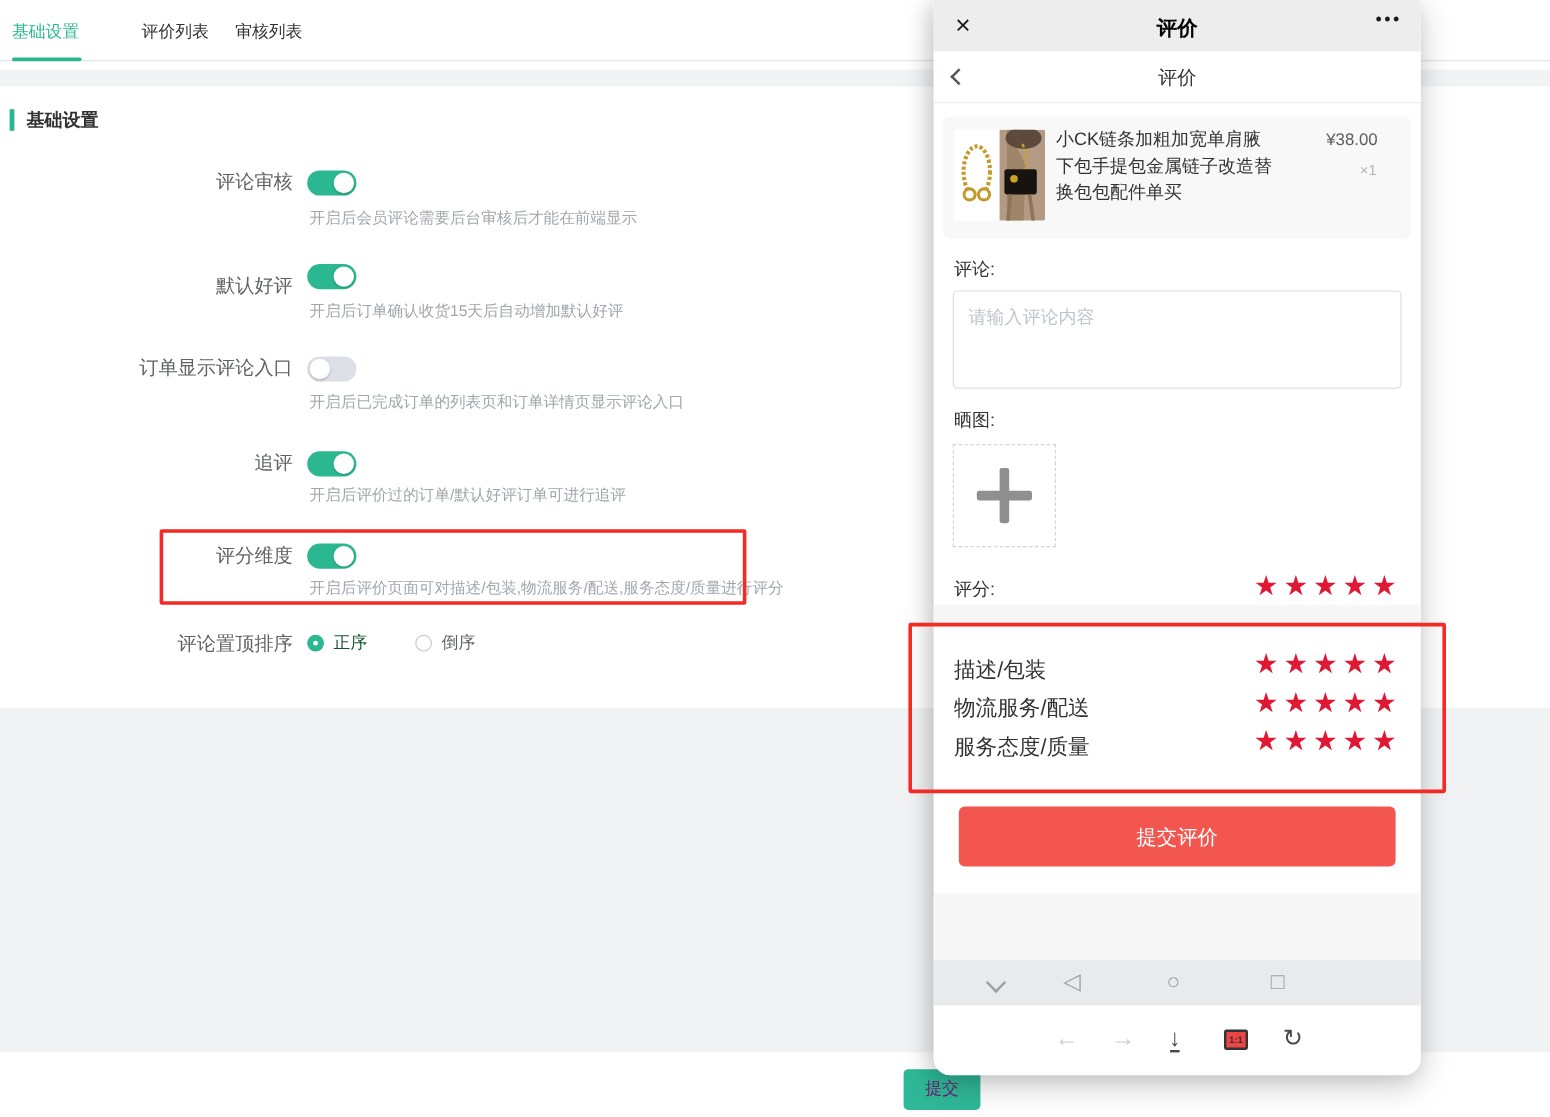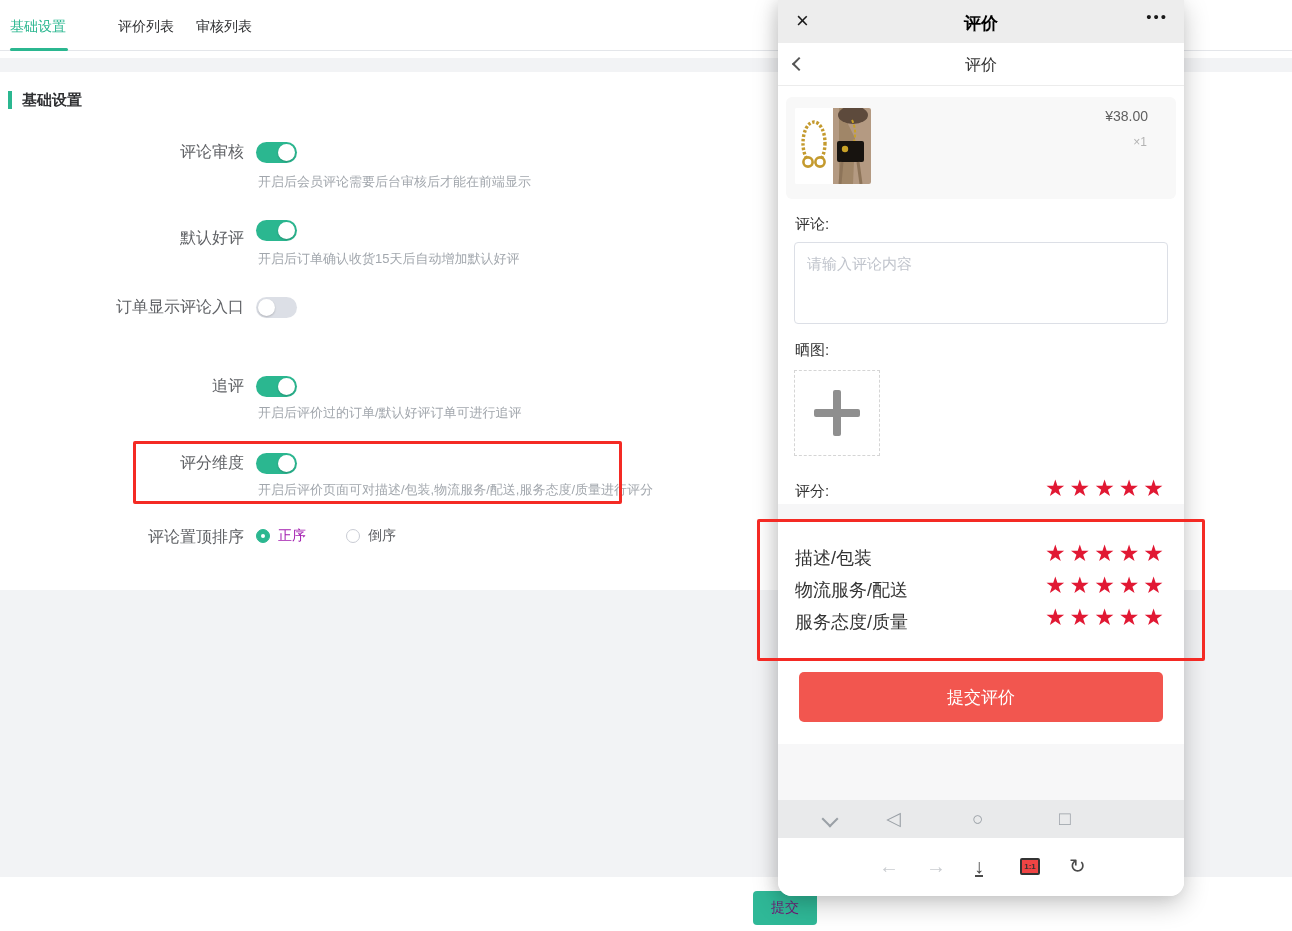--- a/index.html
+++ b/index.html
@@ -26,21 +26,21 @@
   .toggle { position:absolute; left:256px; width:41px; height:21px; border-radius:11px; background:#dcdfe6; z-index:2; cursor:pointer; }
   .toggle::after { content:''; position:absolute; top:2px; left:2px; width:17px; height:17px; border-radius:50%; background:#fff; box-shadow:0 1px 2px rgba(0,0,0,.2); }
   .toggle.on { background:#2bb790; }
   .toggle.on::after { left:22px; }
 
   .radio-group { position:absolute; left:256px; top:526px; height:20px; z-index:2; display:flex; align-items:center; }
   .radio { width:14px; height:14px; border-radius:50%; border:1px solid #c9ccd4; background:#fff; position:relative; cursor:pointer; }
   .radio.on { background:#2bb790; border-color:#2bb790; }
   .radio.on::after { content:''; position:absolute; left:4px; top:4px; width:4px; height:4px; border-radius:50%; background:#fff; }
   .radio-label { font-size:14px; color:#606266; margin:0 0 0 8px; }
-  .radio-label.sel { color:#a21caf; }
+  .radio-label.sel { color:#14532d; }
   .radio-gap { width:40px; }
 
   .page-footer { position:absolute; left:0; top:877px; width:1292px; height:54px; background:#fff; z-index:1; }
   .submit-admin { position:absolute; left:753px; top:891px; width:64px; height:34px; background:#2fb897; color:#701a75; font-size:14px; border:none; border-radius:4px; z-index:2; cursor:pointer; }
 
   
   .phone { position:absolute; left:778px; top:0; width:406px; height:896px; background:#fff; z-index:5; border-radius:0 0 14px 14px; box-shadow:0 8px 26px rgba(0,0,0,.22), -4px 0 14px rgba(0,0,0,.08); overflow:hidden; }
   .p-titlebar { position:absolute; left:0; top:0; width:100%; height:43px; background:#ededed; }
   .p-close { position:absolute; left:18px; top:8px; font-size:22px; color:#1a1a1a; cursor:pointer; }
   .p-title { position:absolute; left:0; top:12px; width:100%; text-align:center; font-size:17px; font-weight:bold; color:#000; }
@@ -107,20 +107,21 @@
   <div class="form-label" style="top:142px">评论审核</div>
   <div class="toggle on" style="top:142px"></div>
   <div class="form-desc" style="top:173px">开启后会员评论需要后台审核后才能在前端显示</div>
 
   <div class="form-label" style="top:228px">默认好评</div>
   <div class="toggle on" style="top:220px"></div>
   <div class="form-desc" style="top:250px">开启后订单确认收货15天后自动增加默认好评</div>
 
   <div class="form-label" style="top:297px">订单显示评论入口</div>
   <div class="toggle" style="top:297px"></div>
+  <div class="form-desc" style="top:326px">开启后已完成订单的列表页和订单详情页显示评论入口</div>
 
   <div class="form-label" style="top:376px">追评</div>
   <div class="toggle on" style="top:376px"></div>
   <div class="form-desc" style="top:404px">开启后评价过的订单/默认好评订单可进行追评</div>
 
   <div class="form-label" style="top:453px">评分维度</div>
   <div class="toggle on" style="top:453px"></div>
   <div class="form-desc" style="top:481px">开启后评价页面可对描述/包装,物流服务/配送,服务态度/质量进行评分</div>
 
   <div class="form-label" style="top:527px">评论置顶排序</div>
@@ -155,20 +156,21 @@
           <circle cx="25" cy="54" r="4.6" fill="#fff" stroke="#c49a2e" stroke-width="2.6"></circle>
           <rect x="38" width="38" height="76" fill="#b49a82"></rect>
           <path d="M44 0 L54 0 L52 14 L60 30 L58 76 L44 76 Z" fill="#a08668"></path>
           <ellipse cx="58" cy="7" rx="15" ry="9" fill="#5d4a3c"></ellipse>
           <path d="M57 12 Q62 22 59 34" stroke="#c9a227" stroke-width="2" fill="none" stroke-dasharray="3 2"></path>
           <rect x="42" y="33" width="27" height="21" rx="2" fill="#17130f"></rect>
           <circle cx="50" cy="41" r="3.2" fill="#c9a227"></circle>
           <path d="M47 54 L45 76 M63 54 L66 76" stroke="#8d7459" stroke-width="3" fill="none"></path>
         </svg>
       </div>
+      <div class="p-prod-title">小CK链条加粗加宽单肩腋下包手提包金属链子改造替换包包配件单买</div>
       <div class="p-prod-price">¥38.00</div>
       <div class="p-prod-qty">×1</div>
     </div>
 
     <div class="p-label" style="top:215px">评论:</div>
     <textarea class="p-textarea" placeholder="请输入评论内容" style=""></textarea>
 
     <div class="p-label" style="top:341px">晒图:</div>
     <div class="p-upload">
       <span class="ph"></span>

